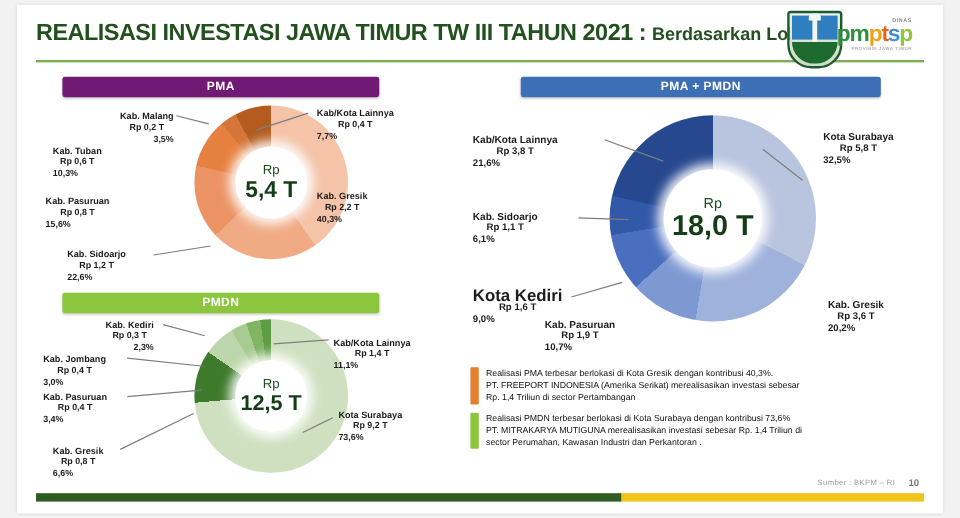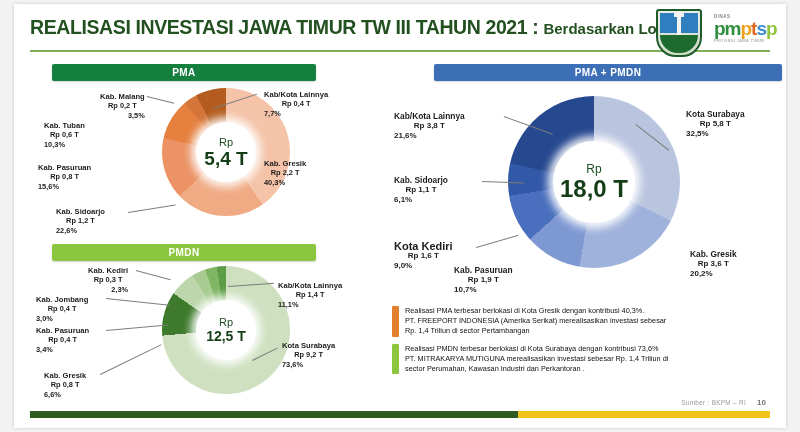--- a/index.html
+++ b/index.html
@@ -21,51 +21,51 @@
   .emblem{position:absolute;left:0;top:1px;width:42px;height:44px;
           background:linear-gradient(#e9eee6,#cfdcc6);
           border:2px solid #1d5b2a;border-radius:3px 3px 20px 20px;overflow:hidden;}
   .emblem .sky{position:absolute;left:2px;top:2px;right:2px;height:20px;background:#2f7fc0;}
   .emblem .tower{position:absolute;left:50%;top:4px;margin-left:-2px;width:4px;height:26px;
                  background:#f4f4f4;}
   .emblem .tower:after{content:"";position:absolute;left:-3px;top:-4px;width:10px;height:6px;
                  background:#f4f4f4;border-radius:50% 50% 0 0;}
   .emblem .base{position:absolute;left:2px;bottom:2px;right:2px;height:18px;
                 background:#1d6b2e;border-radius:0 0 18px 18px;}
-  .wordmark{position:absolute;left:58px;top:6px;width:76px;}
+  .wordmark{position:absolute;left:28px;top:6px;width:76px;text-align:right;}
   .wm-dinas{font-size:4.5px;color:#8a8a8a;letter-spacing:.5px;font-weight:bold;}
   .wm-main{font-size:19px;font-weight:bold;line-height:19px;letter-spacing:-1px;}
   .wm-pm{color:#2f8f3e;}.wm-p{color:#f0a21c;}.wm-t{color:#e0661c;}
   .wm-s{color:#3f8fce;}.wm-p2{color:#8fc63d;}
   .wm-prov{font-size:3.8px;color:#b0b0b0;letter-spacing:.4px;margin-top:1px;font-weight:bold;}
 
   
   .banner{position:absolute;height:17px;border-radius:2px;
           color:#ffffff;font-size:10px;font-weight:bold;letter-spacing:.4px;
           display:flex;align-items:center;justify-content:center;
           box-shadow:0 1px 2px rgba(0,0,0,.18);}
-  #banner-pma {left:38px; top:60px; width:264px; background:#15803d;}
+  #banner-pma {left:38px; top:60px; width:264px; background:#701a75;}
   #banner-pmdn{left:38px; top:240px;width:264px; background:#8cc63f;}
-  #banner-tot {left:420px;top:60px; width:348px; background:#3c6fb5;}
+  #banner-tot {left:420px;top:60px; width:300px; background:#3c6fb5;}
 
   
   .donut{position:absolute;border-radius:50%;}
   .donut .hole{position:absolute;border-radius:50%;background:#ffffff;
                display:flex;flex-direction:column;align-items:center;justify-content:center;
                box-shadow:0 0 9px 5px rgba(255,255,255,.92);}
   .hole .rp{font-size:11px;font-weight:normal;color:#1d4d21;line-height:11px;}
   .hole .amt{font-weight:bold;color:#143d17;line-height:1;}
 
   #donut-pma {left:148px;top:84px; width:128px;height:128px;}
   #donut-pma .hole{left:34px;top:34px;width:60px;height:60px;}
   #donut-pma .amt{font-size:19px;margin-top:1px;}
 
   #donut-pmdn{left:148px;top:262px;width:128px;height:128px;}
   #donut-pmdn .hole{left:34px;top:34px;width:60px;height:60px;}
-  #donut-pmdn .amt{font-size:14px;margin-top:1px;}
+  #donut-pmdn .amt{font-size:18px;margin-top:1px;}
 
   #donut-tot {left:494px;top:92px; width:172px;height:172px;}
   #donut-tot .hole{left:45px;top:45px;width:82px;height:82px;}
   #donut-tot .rp{font-size:12px;}
   #donut-tot .amt{font-size:24px;margin-top:2px;}
 
   
   .lbl{position:absolute;font-size:7.4px;font-weight:bold;color:#1c1c1c;line-height:9.4px;
        white-space:nowrap;}
   .lbl .n{display:block;font-size:7.6px;}
@@ -216,21 +216,21 @@
     <span class="n" style="font-size:8.4px;">Kab/Kota Lainnya</span>
     <span class="v">Rp 3,8 T</span>
     <span class="p">21,6%</span>
   </div>
   <div class="lbl" style="left:380px;top:172px;font-size:8px;">
     <span class="n" style="font-size:8.4px;">Kab. Sidoarjo</span>
     <span class="v">Rp 1,1 T</span>
     <span class="p">6,1%</span>
   </div>
   <div class="lbl" style="left:380px;top:238px;font-size:8px;">
-    <span class="n" style="font-size:11px;">Kota Kediri</span>
+    <span class="n" style="font-size:14px;">Kota Kediri</span>
     <span class="v">Rp 1,6 T</span>
     <span class="p">9,0%</span>
   </div>
   <div class="lbl" style="left:440px;top:262px;font-size:8px;">
     <span class="n" style="font-size:8.4px;">Kab. Pasuruan</span>
     <span class="v">Rp 1,9 T</span>
     <span class="p">10,7%</span>
   </div>
   <div class="lbl r" style="left:672px;top:106px;font-size:8px;">
     <span class="n" style="font-size:8.4px;">Kota Surabaya</span>

